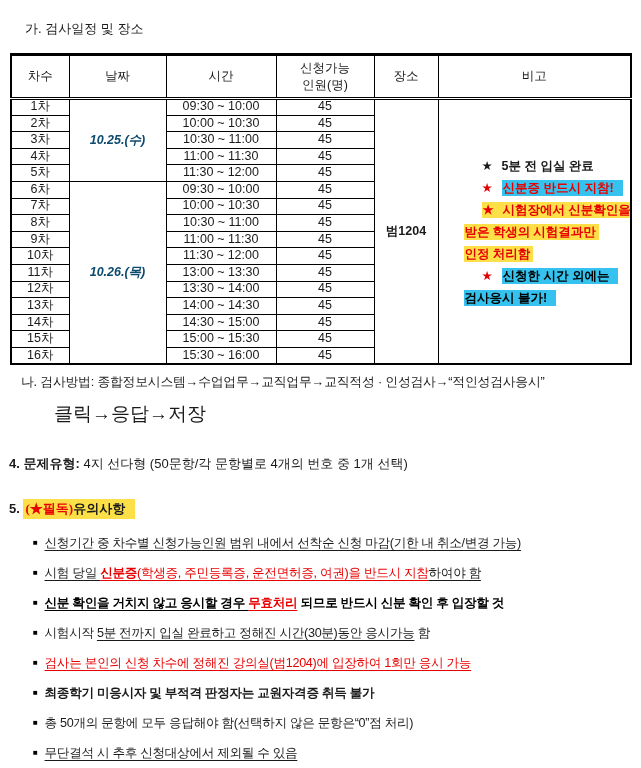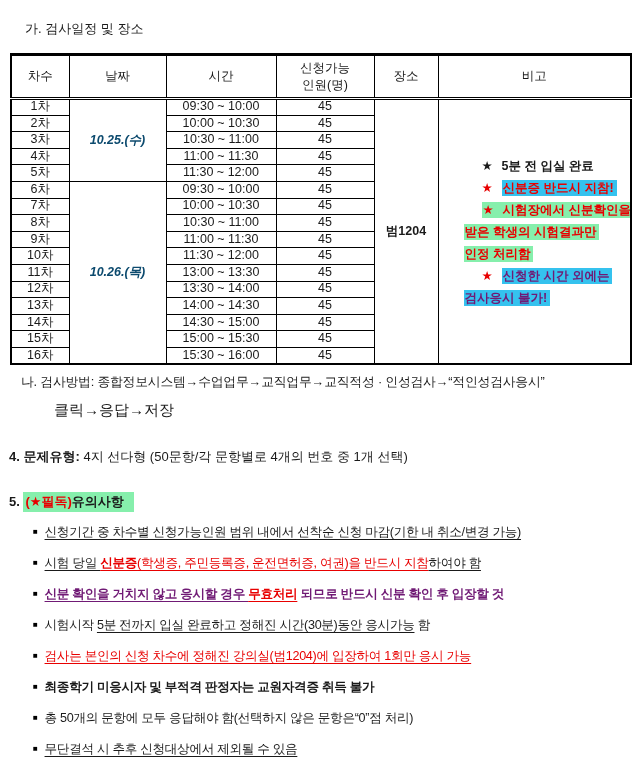--- a/index.html
+++ b/index.html
@@ -27,38 +27,38 @@
     height:44px; font-weight:normal; line-height:1.35;
     border-bottom:3px double #000;
   }
   table.schedule tbody td { height:16.6px; line-height:1.1; }
   .date-cell { color:#0c4a6e; font-weight:bold; font-size:13px;font-style:italic; }
   .place-cell { font-weight:bold; }
   .note-cell { text-align:left !important; padding-left:7px !important; }
   .note-line { font-weight:bold; line-height:22px; white-space:nowrap; font-size:12.5px;margin-left:36px; }
   .star { display:inline-block; width:20px; }
   .red { color:#e80000; }
-  .blue { color:#701a75; }
-  .hl-cyan { background:#35c2ee; padding:1px 3px 1px 1px;text-align:right; }
-  .hl-yellow { background:#86efac; padding:1px 3px 1px 1px; }
+  .blue { color:#000000; }
+  .hl-cyan { background:#35c2ee; padding:1px 9px 1px 1px;text-align:right; }
+  .hl-yellow { background:#fde047; padding:1px 3px 1px 1px;font-family:Liberation Serif, serif; }
   .indent { margin-left:18px; }
 
   .method { margin:9px 0 0 12px; font-size:12.8px; letter-spacing:-0.2px; white-space:nowrap; }
-  .method-line2 { margin:10px 0 0 45px; font-size:15px; white-space:nowrap; }
+  .method-line2 { margin:10px 0 0 45px; font-size:19px; white-space:nowrap; }
 
   .section4 { margin:28px 0 0 0; font-size:13px; white-space:nowrap; }
   .section4 b, .section5 b { font-weight:bold; }
 
   .section5 { margin:27px 0 0 0; font-size:13px; white-space:nowrap; }
   .section5 .hl-yellow { padding:2px 10px 3px 2px; }
 
   ul.notices { list-style:none; margin:13px 0 0 24px; padding:0; }
   ul.notices li {
     font-size:12.6px; letter-spacing:-0.3px; white-space:nowrap;
-    margin-bottom:15px; line-height:15px;
+    margin-bottom:6px; line-height:23px;
   }
   .bullet { font-size:8px; vertical-align:2px; margin-right:7px; color:#000; }
   .u { text-decoration:underline; text-underline-offset:3px; }
   .bold { font-weight:bold; }
 </style>
 </head>
 <body>
 
 <div class="page">
 

